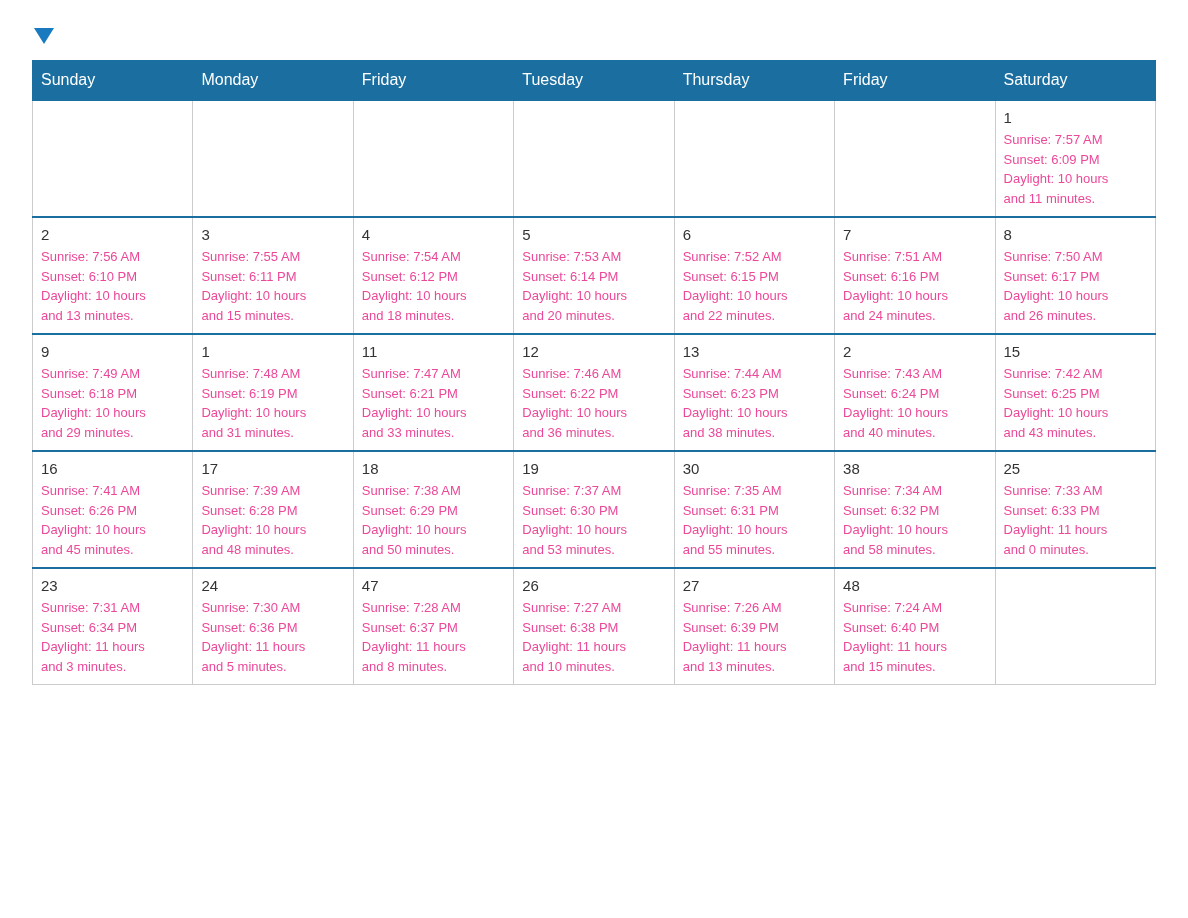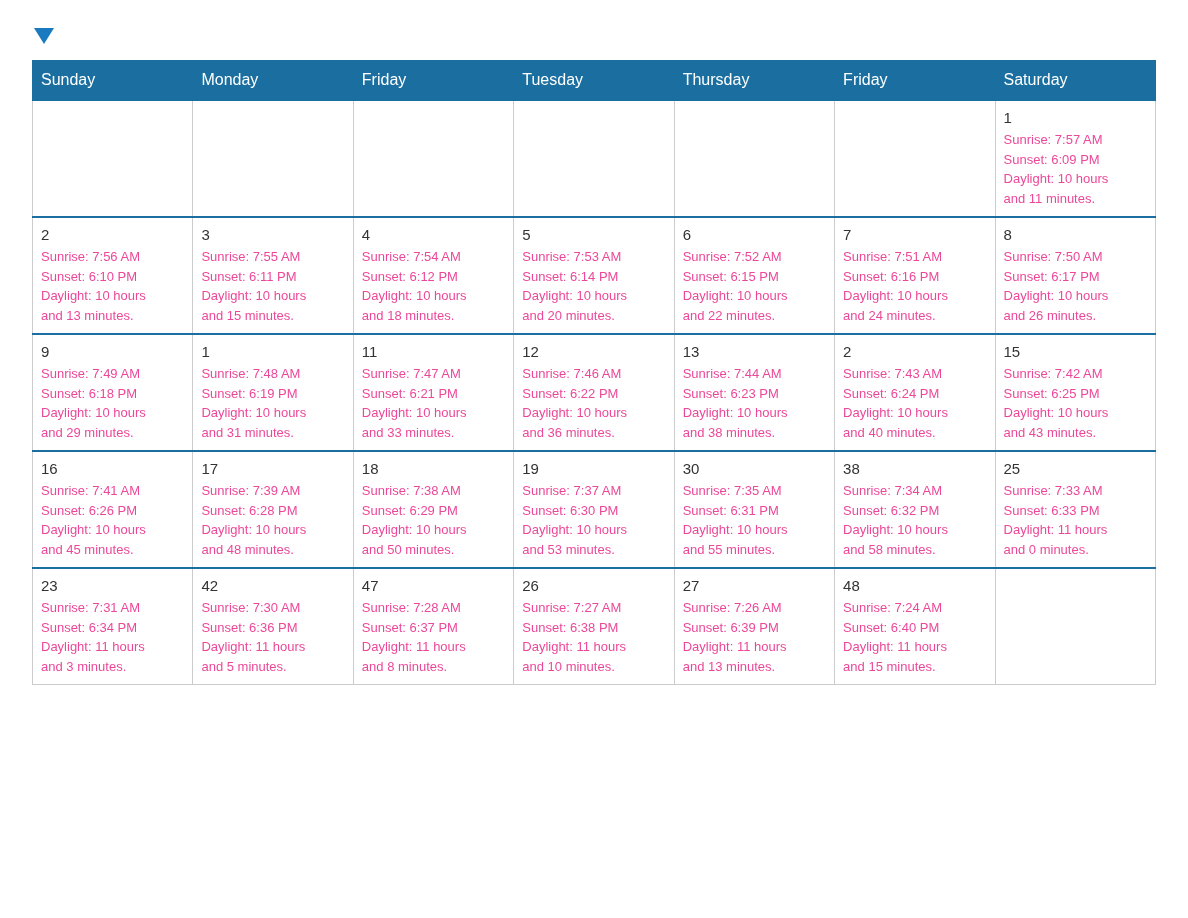--- a/index.html
+++ b/index.html
@@ -229,21 +229,21 @@
           <span class="day-num">25</span>
           <div class="day-info">Sunrise: 7:33 AM<br>Sunset: 6:33 PM<br>Daylight: 11 hours<br>and 0 minutes.</div>
         </td>
       </tr>
       <tr>
         <td>
           <span class="day-num">23</span>
           <div class="day-info">Sunrise: 7:31 AM<br>Sunset: 6:34 PM<br>Daylight: 11 hours<br>and 3 minutes.</div>
         </td>
         <td>
-          <span class="day-num">42</span>
+          <span class="day-num">24</span>
           <div class="day-info">Sunrise: 7:30 AM<br>Sunset: 6:36 PM<br>Daylight: 11 hours<br>and 5 minutes.</div>
         </td>
         <td>
           <span class="day-num">47</span>
           <div class="day-info">Sunrise: 7:28 AM<br>Sunset: 6:37 PM<br>Daylight: 11 hours<br>and 8 minutes.</div>
         </td>
         <td>
           <span class="day-num">26</span>
           <div class="day-info">Sunrise: 7:27 AM<br>Sunset: 6:38 PM<br>Daylight: 11 hours<br>and 10 minutes.</div>
         </td>

